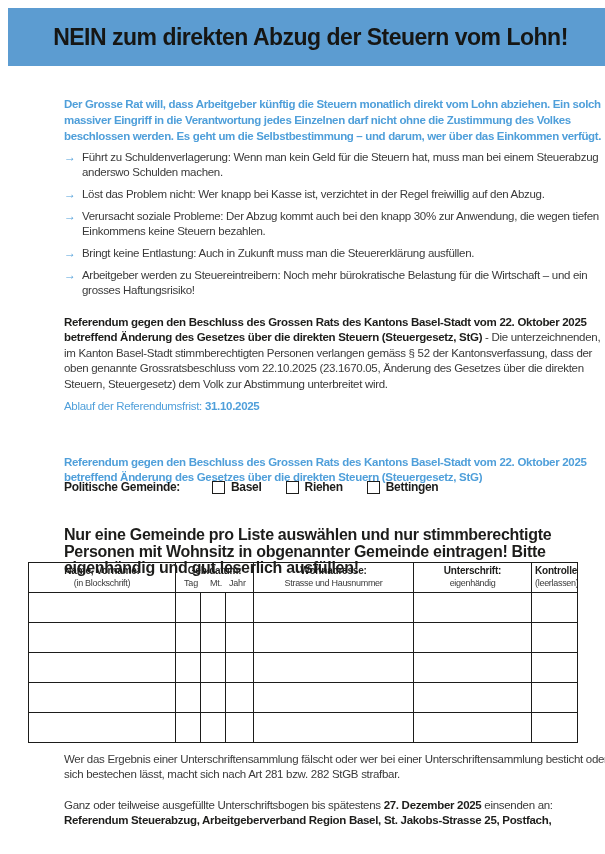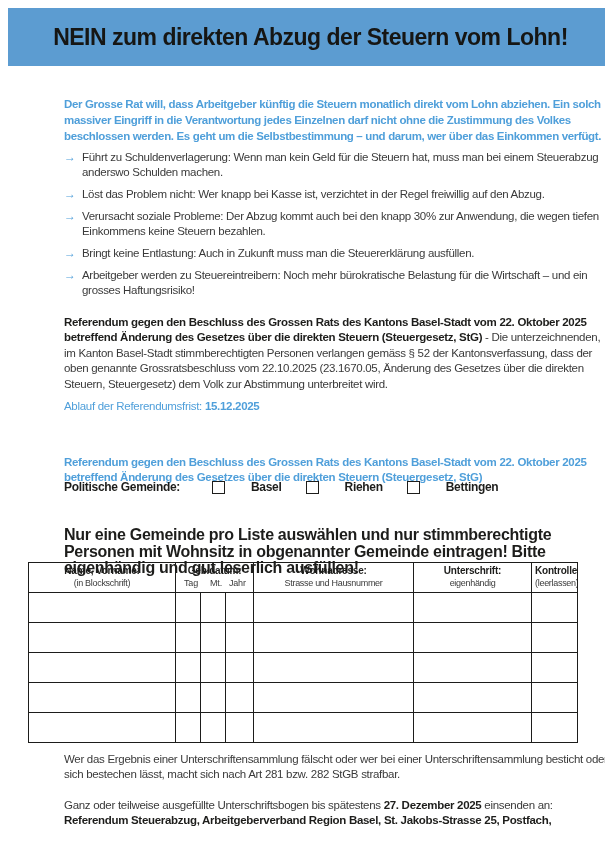--- a/index.html
+++ b/index.html
@@ -29,21 +29,21 @@
   .deadline strong { color:#4f9fda; }
   .form-heading {
     top:443px; color:#4f9fda; font-weight:700;
     font-size:11.5px; letter-spacing:-0.3px; line-height:15.5px;
   }
   .gemeinde {
     top:480px; display:flex; align-items:center;
     font-size:12px; font-weight:700; color:#1d1d1b; letter-spacing:-0.3px;
   }
   .gemeinde-label { width:148px; }
-  .option { display:flex; align-items:center; margin-right:24px; cursor:default;gap:20px; }
+  .option { display:flex; align-items:center; margin-right:24px; cursor:default; }
   .checkbox {
     width:11px; height:11px; border:1px solid #1d1d1b; background:#fff;
     margin-right:6px; flex:0 0 11px;
   }
   .instruction {
     top:511px; font-weight:700; font-size:16px; letter-spacing:-0.3px;
     line-height:16.5px; color:#1d1d1b;
   }
   .sig-table {
     position:absolute; top:562px; left:28px; width:549px;
@@ -96,21 +96,21 @@
       <span class="arrow">→</span>
       <span class="bullet-text">Arbeitgeber werden zu Steuereintreibern: Noch mehr bürokratische Belastung für die Wirtschaft – und ein grosses Haftungsrisiko!</span>
     </div>
   </div>
 
   <p class="sec statement">
     <strong>Referendum gegen den Beschluss des Grossen Rats des Kantons Basel-Stadt vom 22. Oktober 2025 betreffend Änderung des Gesetzes über die direkten Steuern (Steuergesetz, StG)</strong><span> - Die unterzeichnenden, im Kanton Basel-Stadt stimmberechtigten Personen verlangen gemäss § 52 der Kantonsverfassung, dass der oben genannte Grossratsbeschluss vom 22.10.2025 (23.1670.05, Änderung des Gesetzes über die direkten Steuern, Steuergesetz) dem Volk zur Abstimmung unterbreitet wird.</span>
   </p>
 
   <p class="sec deadline">
-    <span>Ablauf der Referendumsfrist: </span><strong>15.12.2025</strong>
+    <span>Ablauf der Referendumsfrist: </span><strong>31.10.2025</strong>
   </p>
 
   <p class="sec form-heading">Referendum gegen den Beschluss des Grossen Rats des Kantons Basel-Stadt vom 22. Oktober 2025 betreffend Änderung des Gesetzes über die direkten Steuern (Steuergesetz, StG)</p>
 
   <div class="sec gemeinde">
     <span class="gemeinde-label">Politische Gemeinde:</span>
     <span class="option">
       <span class="checkbox"></span>
       <span>Basel</span>
     </span>

